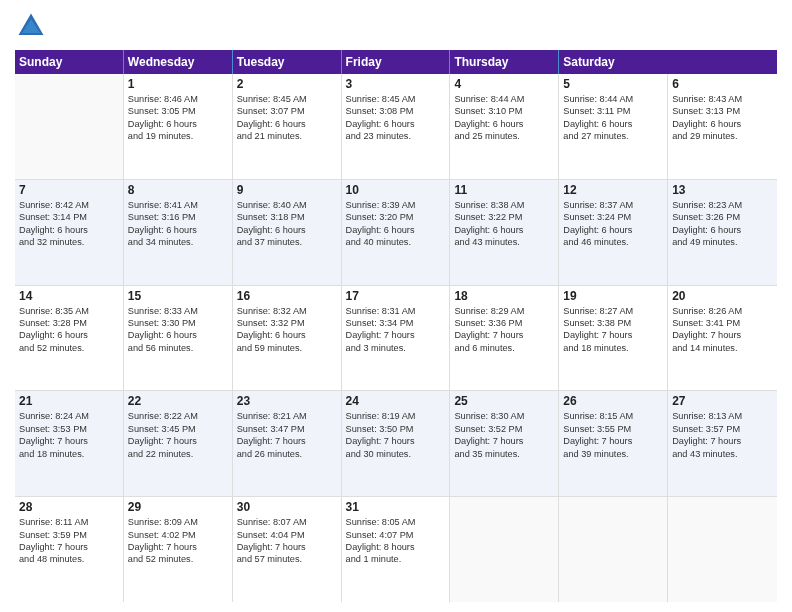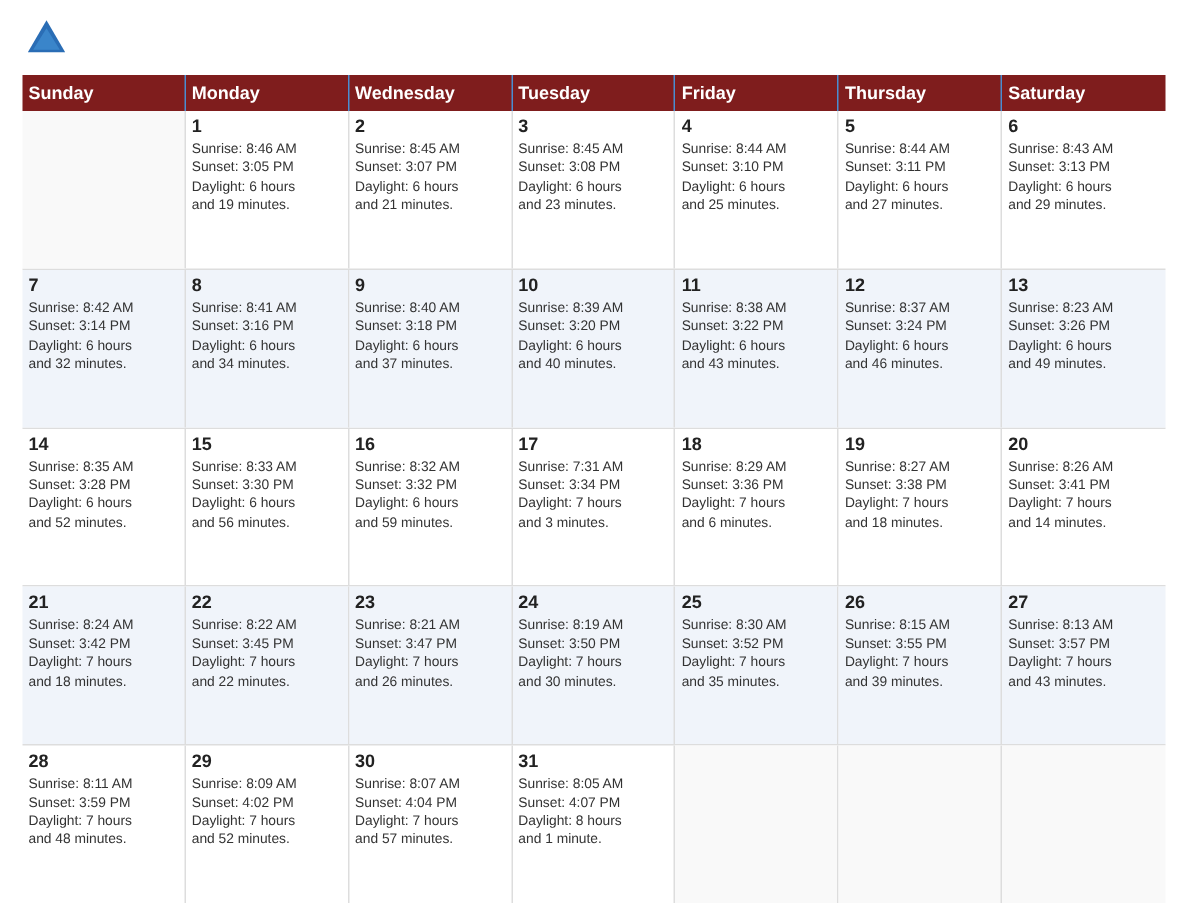--- a/index.html
+++ b/index.html
@@ -62,21 +62,21 @@
       font-weight: 400;
     }
     .calendar {
       flex: 1;
       display: flex;
       flex-direction: column;
     }
     .cal-header {
       display: grid;
       grid-template-columns: repeat(7, 1fr);
-      background: #7f1d1d;
+      background: #4c1d95;
     }
     .cal-header-cell {
       color: #fff;
       font-size: 12px;
       font-weight: bold;
       padding: 5px 4px;
       text-align: left;
       border-right: 1px solid #4a8dd0;
     }
     .cal-header-cell:last-child {
@@ -141,21 +141,20 @@
     </div>
     <div class="title-block">
       <div class="month-title"></div>
       <div class="location"></div>
     </div>
   </div>
 
   <div class="calendar">
     <div class="cal-header">
     <div class="cal-header-cell">Sunday</div>
-        <div class="cal-header-cell">Monday</div>
         <div class="cal-header-cell">Wednesday</div>
         <div class="cal-header-cell">Tuesday</div>
         <div class="cal-header-cell">Friday</div>
         <div class="cal-header-cell">Thursday</div>
         <div class="cal-header-cell">Saturday</div>
       </div>
     <div class="cal-body">
     <div class="cal-row">
           <div class="cal-cell empty"></div>
           <div class="cal-cell">
@@ -269,21 +268,21 @@
           </div>
           <div class="cal-cell">
             <div class="day-num">16</div>
             <div class="cell-line">Sunrise: 8:32 AM</div>
             <div class="cell-line">Sunset: 3:32 PM</div>
             <div class="cell-line">Daylight: 6 hours</div>
             <div class="cell-line">and 59 minutes.</div>
           </div>
           <div class="cal-cell">
             <div class="day-num">17</div>
-            <div class="cell-line">Sunrise: 7:31 AM</div>
+            <div class="cell-line">Sunrise: 8:31 AM</div>
             <div class="cell-line">Sunset: 3:34 PM</div>
             <div class="cell-line">Daylight: 7 hours</div>
             <div class="cell-line">and 3 minutes.</div>
           </div>
           <div class="cal-cell">
             <div class="day-num">18</div>
             <div class="cell-line">Sunrise: 8:29 AM</div>
             <div class="cell-line">Sunset: 3:36 PM</div>
             <div class="cell-line">Daylight: 7 hours</div>
             <div class="cell-line">and 6 minutes.</div>
@@ -300,21 +299,21 @@
             <div class="cell-line">Sunrise: 8:26 AM</div>
             <div class="cell-line">Sunset: 3:41 PM</div>
             <div class="cell-line">Daylight: 7 hours</div>
             <div class="cell-line">and 14 minutes.</div>
           </div>
         </div>
         <div class="cal-row alt-row">
           <div class="cal-cell">
             <div class="day-num">21</div>
             <div class="cell-line">Sunrise: 8:24 AM</div>
-            <div class="cell-line">Sunset: 3:42 PM</div>
+            <div class="cell-line">Sunset: 3:53 PM</div>
             <div class="cell-line">Daylight: 7 hours</div>
             <div class="cell-line">and 18 minutes.</div>
           </div>
           <div class="cal-cell">
             <div class="day-num">22</div>
             <div class="cell-line">Sunrise: 8:22 AM</div>
             <div class="cell-line">Sunset: 3:45 PM</div>
             <div class="cell-line">Daylight: 7 hours</div>
             <div class="cell-line">and 22 minutes.</div>
           </div>

